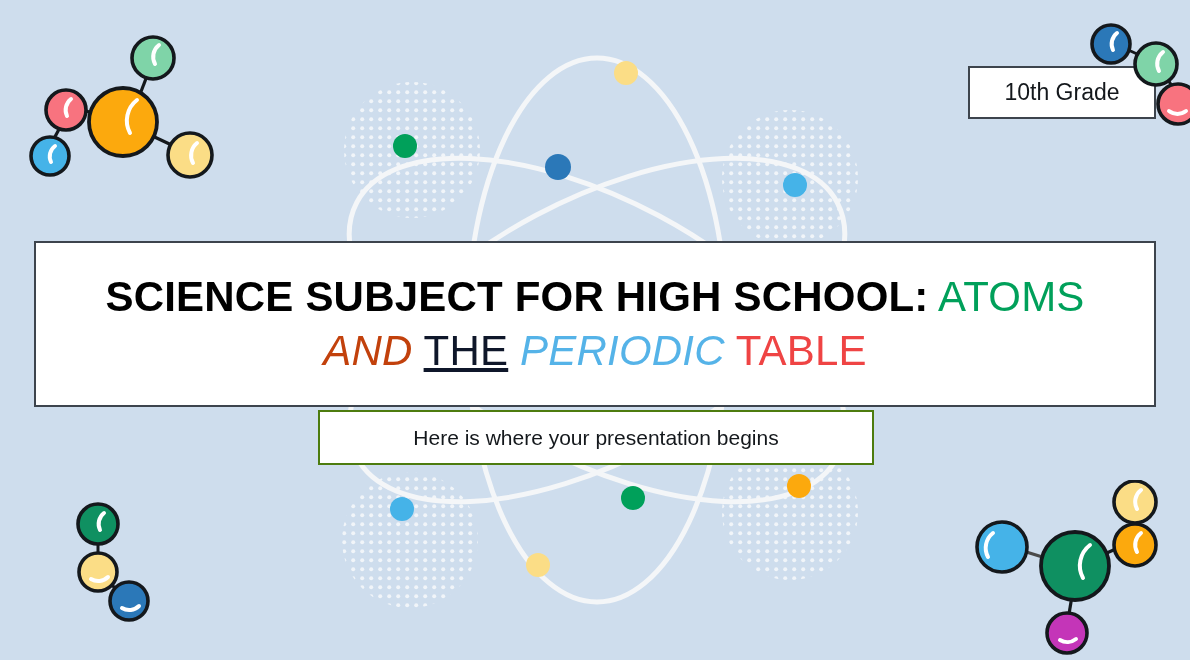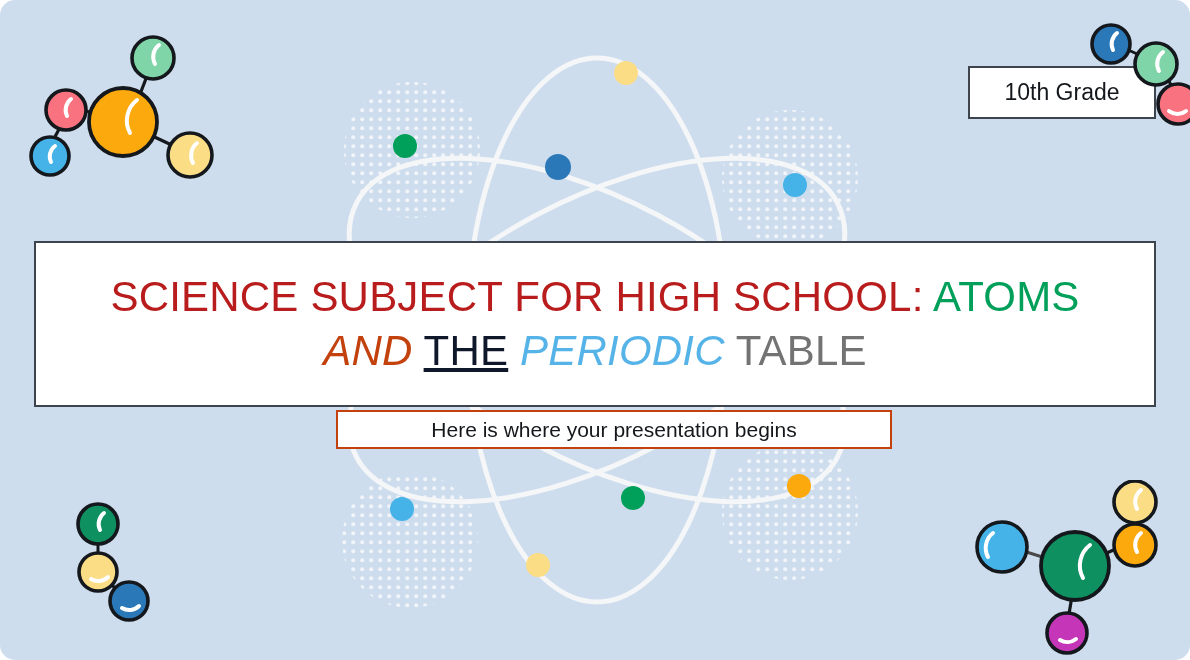--- a/index.html
+++ b/index.html
@@ -53,26 +53,26 @@
     box-sizing: border-box;
     font-weight: 400;
   }
   #title-text .w {
     white-space: nowrap;
   }
 
   
   #subtitle-box {
     position: absolute;
-    left: 336px;
+    left: 318px;
     top: 410px;
     width: 556px;
-    height: 39px;
-    background: #ffffff;
-    border: 2px solid #c2410c;
+    height: 55px;
+    background: #ffffff;
+    border: 2px solid #4d7c0f;
     box-sizing: border-box;
     display: flex;
     align-items: center;
     justify-content: center;
   }
   #subtitle-text {
     font-size: 21px;
     color: #14181c;
     text-align: center;
     font-weight: 400;
@@ -104,21 +104,21 @@
     pointer-events: none;
   }
   #mol-topleft   { left: 20px;   top: 22px;  z-index: 5; }
   #mol-topright  { left: 1086px; top: 22px;  z-index: 5; }
   #mol-botleft   { left: 62px;   top: 502px; z-index: 5; }
   #mol-botright  { left: 960px;  top: 480px; z-index: 5; }
 </style>
 </head>
 <body>
 
-<div id="slide" style="background: rgb(206, 221, 237); border-radius: 15px;">
+<div id="slide" style="background: rgb(206, 221, 237);">
 
   <svg id="bg-atom" viewBox="0 0 1190 660" xmlns="http://www.w3.org/2000/svg">
     <defs>
       <pattern id="dotgrid" width="9" height="9" patternUnits="userSpaceOnUse">
         <circle cx="2.2" cy="2.2" r="2.0" fill="#f1f5f9"></circle>
       </pattern>
     </defs>
 
     <g>
       <circle cx="412" cy="150" r="68" fill="url(#dotgrid)"></circle>
@@ -217,28 +217,28 @@
     </g>
   </svg>
 
   <div id="grade-box">
     <span id="grade-text">10th Grade</span>
   </div>
 
   <div id="title-box">
     <div id="title-text">
       <div>
-        <span class="w" style="color: #b91c1c;">SCIENCE SUBJECT FOR HIGH SCHOOL:</span>
+        <span class="w" style="color: #000000; font-weight: bold;">SCIENCE SUBJECT FOR HIGH SCHOOL:</span>
         <span class="w" style="color: rgb(0, 160, 90); margin-top: 40px;">ATOMS</span>
       </div>
       <div>
         <span class="w" style="color: #c2410c; font-style: italic;">AND</span>
         <span class="w" style="color: #0f172a; text-decoration: underline;">THE</span>
         <span class="w" style="color: rgb(85, 179, 232); font-style: italic;">PERIODIC</span>
-        <span class="w" style="color: #737373; text-align: right;">TABLE</span>
+        <span class="w" style="color: #ef4444; text-align: right;">TABLE</span>
       </div>
     </div>
   </div>
 
   <div id="subtitle-box">
     <span id="subtitle-text">Here is where your presentation begins</span>
   </div>
 
 </div>
 

